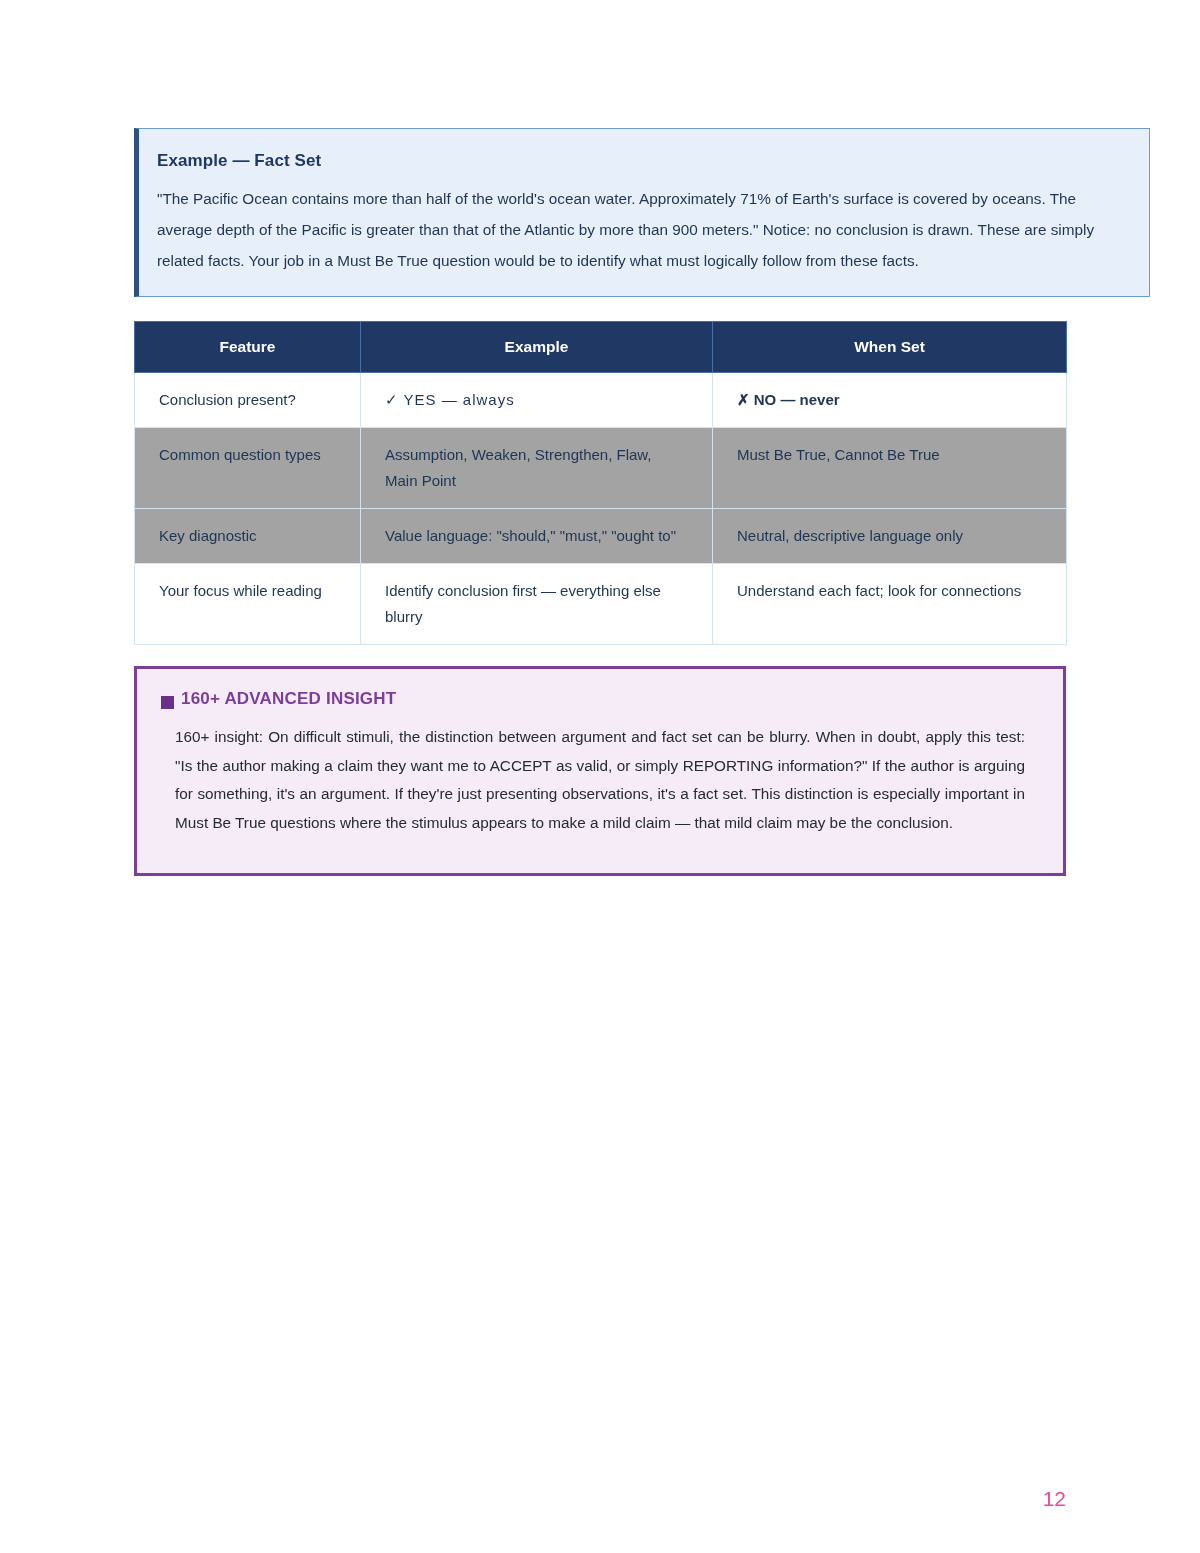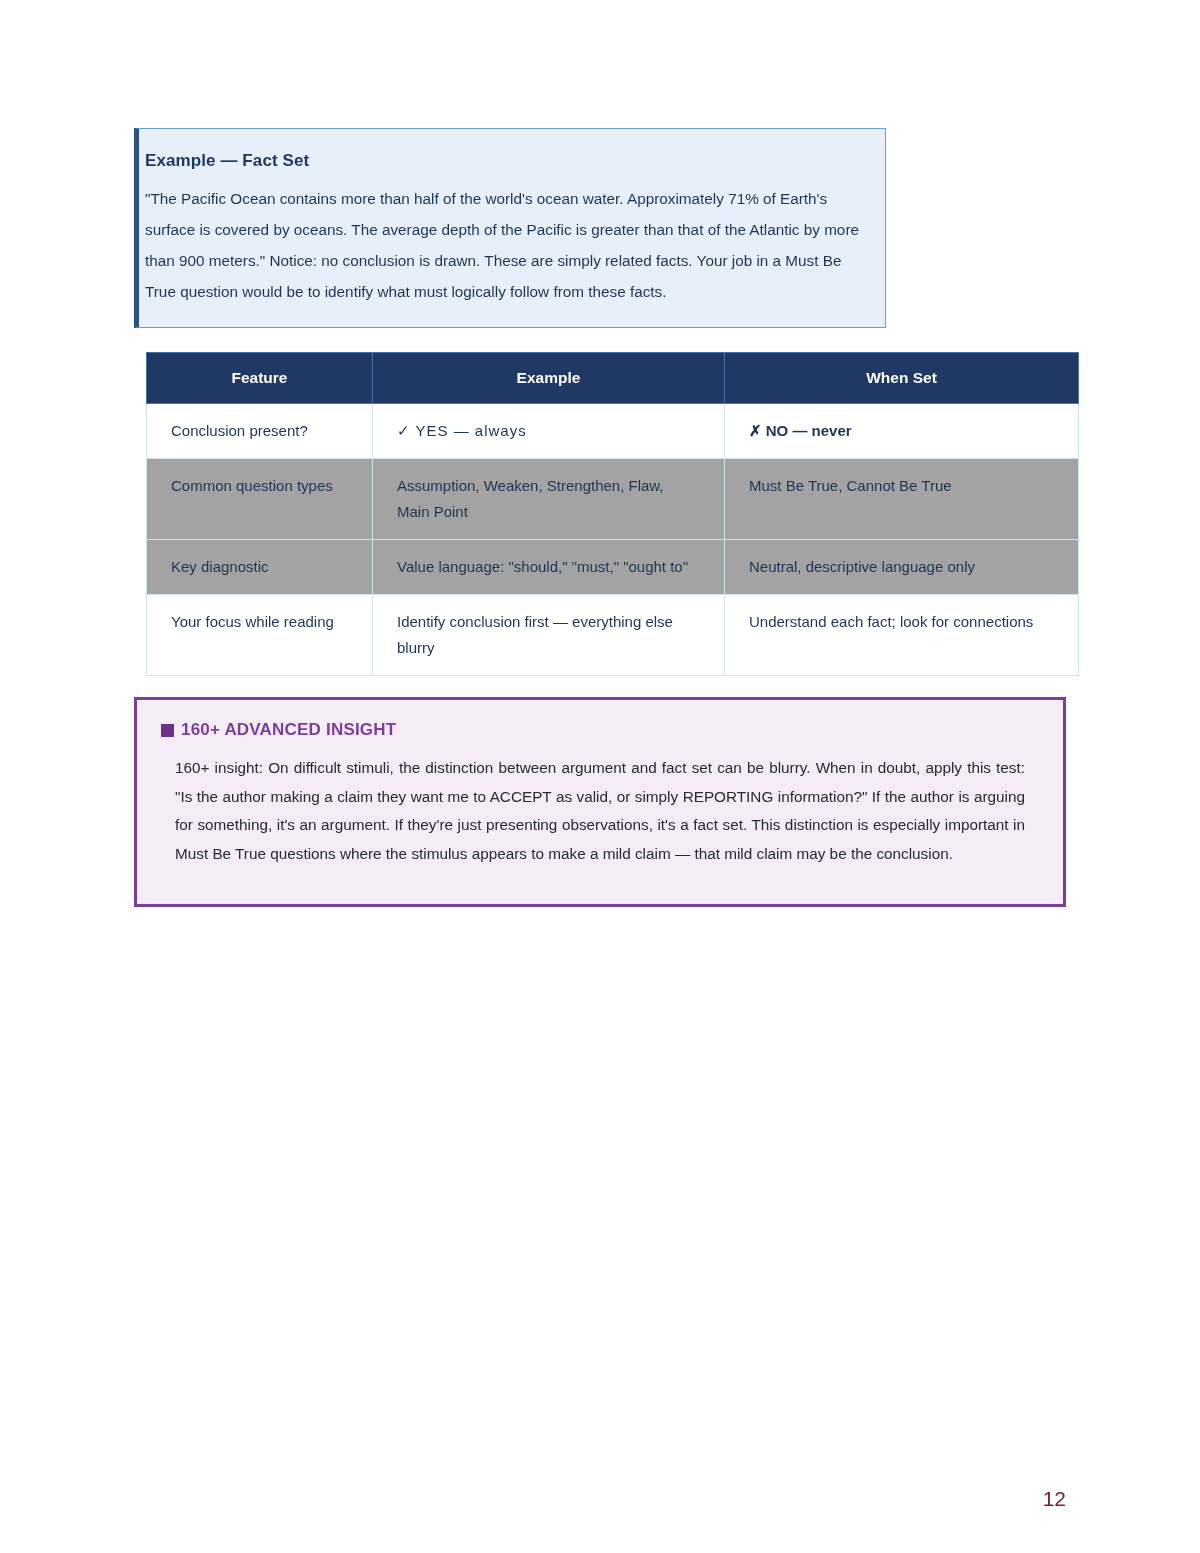--- a/index.html
+++ b/index.html
@@ -19,25 +19,25 @@
     position: relative;
     width: 1200px;
     height: 1553px;
     box-sizing: border-box;
     padding: 128px 134px 0 134px;
   }
 
   
   .example-box {
     box-sizing: border-box;
-    width: 752px;
+    width: 1016px;
     background: #e7f0fa;
     border: 1px solid #6b9bd1;
     border-left: 5px solid #2c5282;
-    padding: 22px 24px 20px 6px;
+    padding: 22px 24px 20px 18px;
     margin: 0 0 24px 0;
   }
   .example-title {
     font-size: 17px;
     font-weight: bold;
     color: #1f3864;
     margin: 0 0 12px 0;
     letter-spacing: .1px;
   }
   .example-body {
@@ -46,21 +46,21 @@
     color: #1f3553;
     margin: 0;
     text-align: left;
   }
 
   
   .cmp-table {
     width: 932px;
     border-collapse: collapse;
     table-layout: fixed;
-    margin: 0 0 21px 12px;
+    margin: 0 0 21px 0;
     border-radius: 15px;
   }
   .cmp-table th {
     background: #1f3864;
     color: #ffffff;
     font-size: 15.5px;
     font-weight: bold;
     text-align: center;
     padding: 16px 10px;
     border: 1px solid #4a6fa5;
@@ -90,21 +90,21 @@
     background: #f6ecf8;
     border: 3px solid #7b3f99;
     padding: 20px 24px 22px 24px;
   }
   .insight-title {
     font-size: 17px;
     font-weight: bold;
     color: #7b3f99;
     margin: 0 0 12px 0;
     display: flex;
-    align-items: center;
+    align-items: flex-end;
     gap: 7px;
     letter-spacing: .2px;
   }
   .insight-square {
     display: inline-block;
     width: 13px;
     height: 13px;
     background: #6b3089;
     flex: 0 0 auto;
   }
@@ -115,21 +115,21 @@
     margin: 14px;
     text-align: justify;
   }
 
   
   .page-number {
     position: absolute;
     right: 134px;
     bottom: 42px;
     font-size: 21px;
-    color: #7f1d1d;
+    color: #ec4899;
     font-family: "Liberation Sans", sans-serif;
   }
 </style>
 </head>
 <body>
 
 <div class="page">
 
   <div class="example-box">
     <div class="example-title">Example — Fact Set</div>

